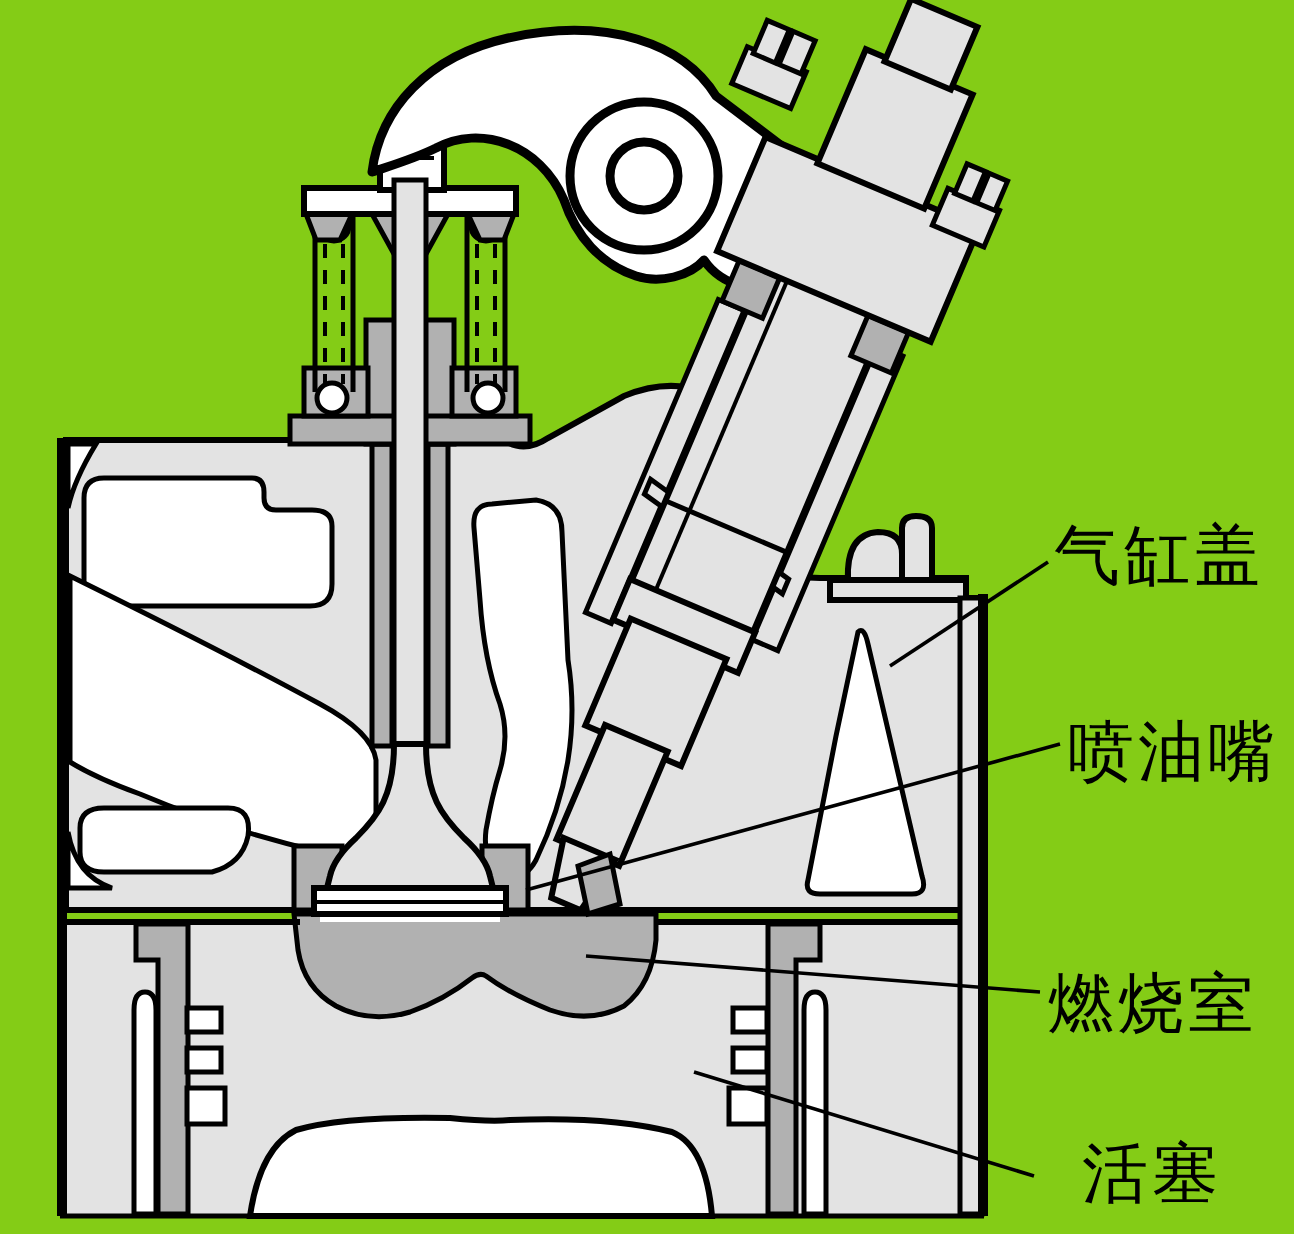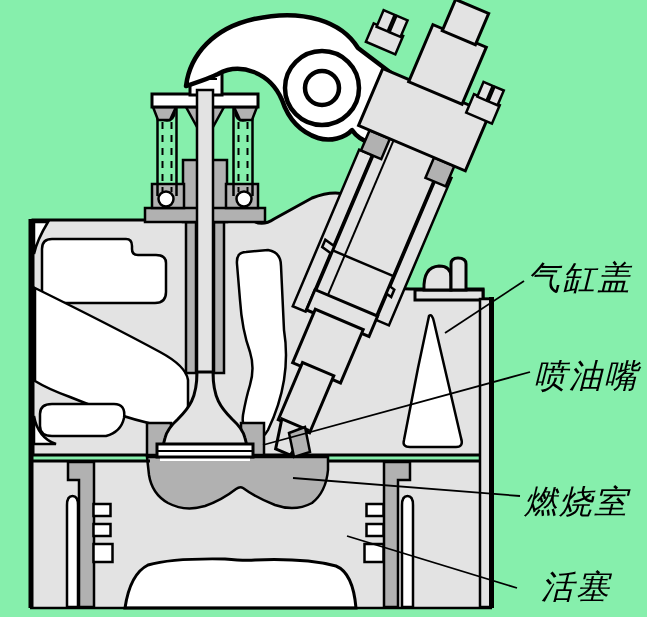--- a/index.html
+++ b/index.html
@@ -1,17 +1,17 @@
 <!DOCTYPE html>
 <html><head>
 <meta charset="utf-8">
 <style>
   html,body{margin:0;padding:0;background:#ffffff;}
-  .stage{width:647px;height:617px;position:relative;background:#86efac;overflow:hidden;
-         font-family:"DejaVu Serif","Liberation Serif",serif;font-style:italic;}
+  .stage{width:647px;height:617px;position:relative;background:#84cc16;overflow:hidden;
+         font-family:"DejaVu Serif","Liberation Serif",serif;}
   svg{display:block;}
   .lg{fill:#e3e3e3;stroke:#000;stroke-width:3;}
   .lg2{fill:#e3e3e3;stroke:#000;stroke-width:2.5;}
   .dg{fill:#b1b1b1;stroke:#000;stroke-width:2.5;}
   .wh{fill:#ffffff;stroke:#000;stroke-width:2.5;}
   .wh3{fill:#ffffff;stroke:#000;stroke-width:3;}
   .lead{stroke:#000;stroke-width:1.8;fill:none;}
   .lbl{font-size:33px;fill:#000;letter-spacing:2px;}
 </style>
 </head>

